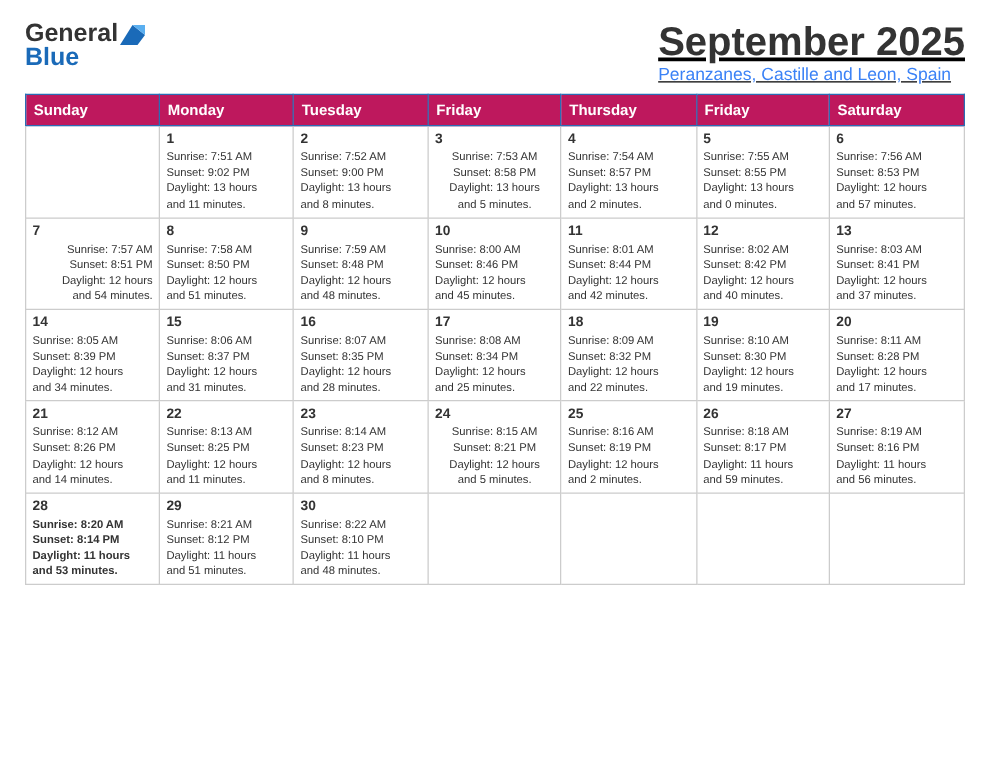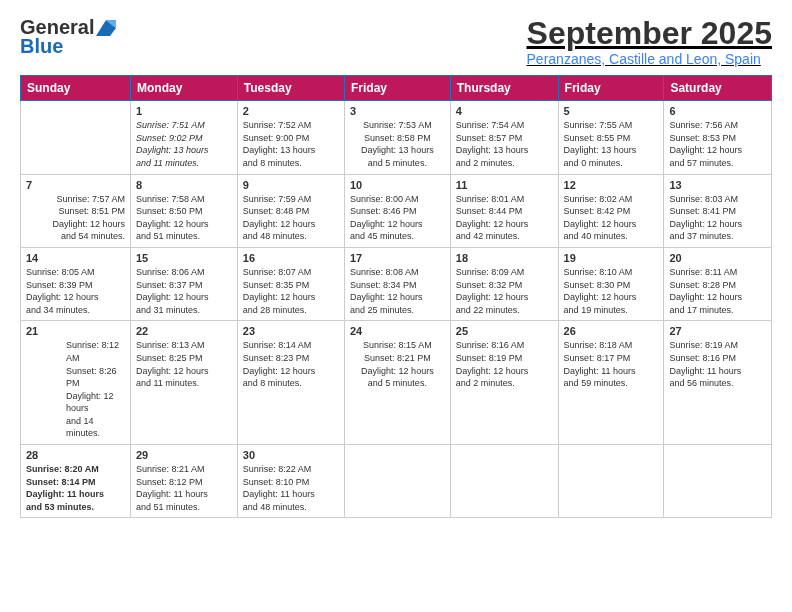--- a/index.html
+++ b/index.html
@@ -108,21 +108,21 @@
         <th>Thursday</th>
         <th>Friday</th>
         <th>Saturday</th>
       </tr>
     </thead>
     <tbody id="calendar-body">
     <tr>
           <td class="empty"></td>
           <td>
             <span class="day-num">1</span>
-            <div class="day-info" style="white-space: pre-line; font-style: italic;">Sunrise: 7:51 AM
+            <div class="day-info" style="white-space: pre-line;">Sunrise: 7:51 AM
 Sunset: 9:02 PM
 Daylight: 13 hours
 and 11 minutes.</div>
           </td>
           <td>
             <span class="day-num">2</span>
             <div class="day-info" style="white-space: pre-line;">Sunrise: 7:52 AM
 Sunset: 9:00 PM
 Daylight: 13 hours
 and 8 minutes.</div>
@@ -254,21 +254,21 @@
             <span class="day-num">20</span>
             <div class="day-info" style="white-space: pre-line;">Sunrise: 8:11 AM
 Sunset: 8:28 PM
 Daylight: 12 hours
 and 17 minutes.</div>
           </td>
         </tr>
         <tr>
           <td>
             <span class="day-num">21</span>
-            <div class="day-info" style="white-space: pre-line; margin-left: 40px;">Sunrise: 8:12 AM
+            <div class="day-info" style="white-space: pre-line;">Sunrise: 8:12 AM
 Sunset: 8:26 PM
 Daylight: 12 hours
 and 14 minutes.</div>
           </td>
           <td>
             <span class="day-num">22</span>
             <div class="day-info" style="white-space: pre-line;">Sunrise: 8:13 AM
 Sunset: 8:25 PM
 Daylight: 12 hours
 and 11 minutes.</div>

